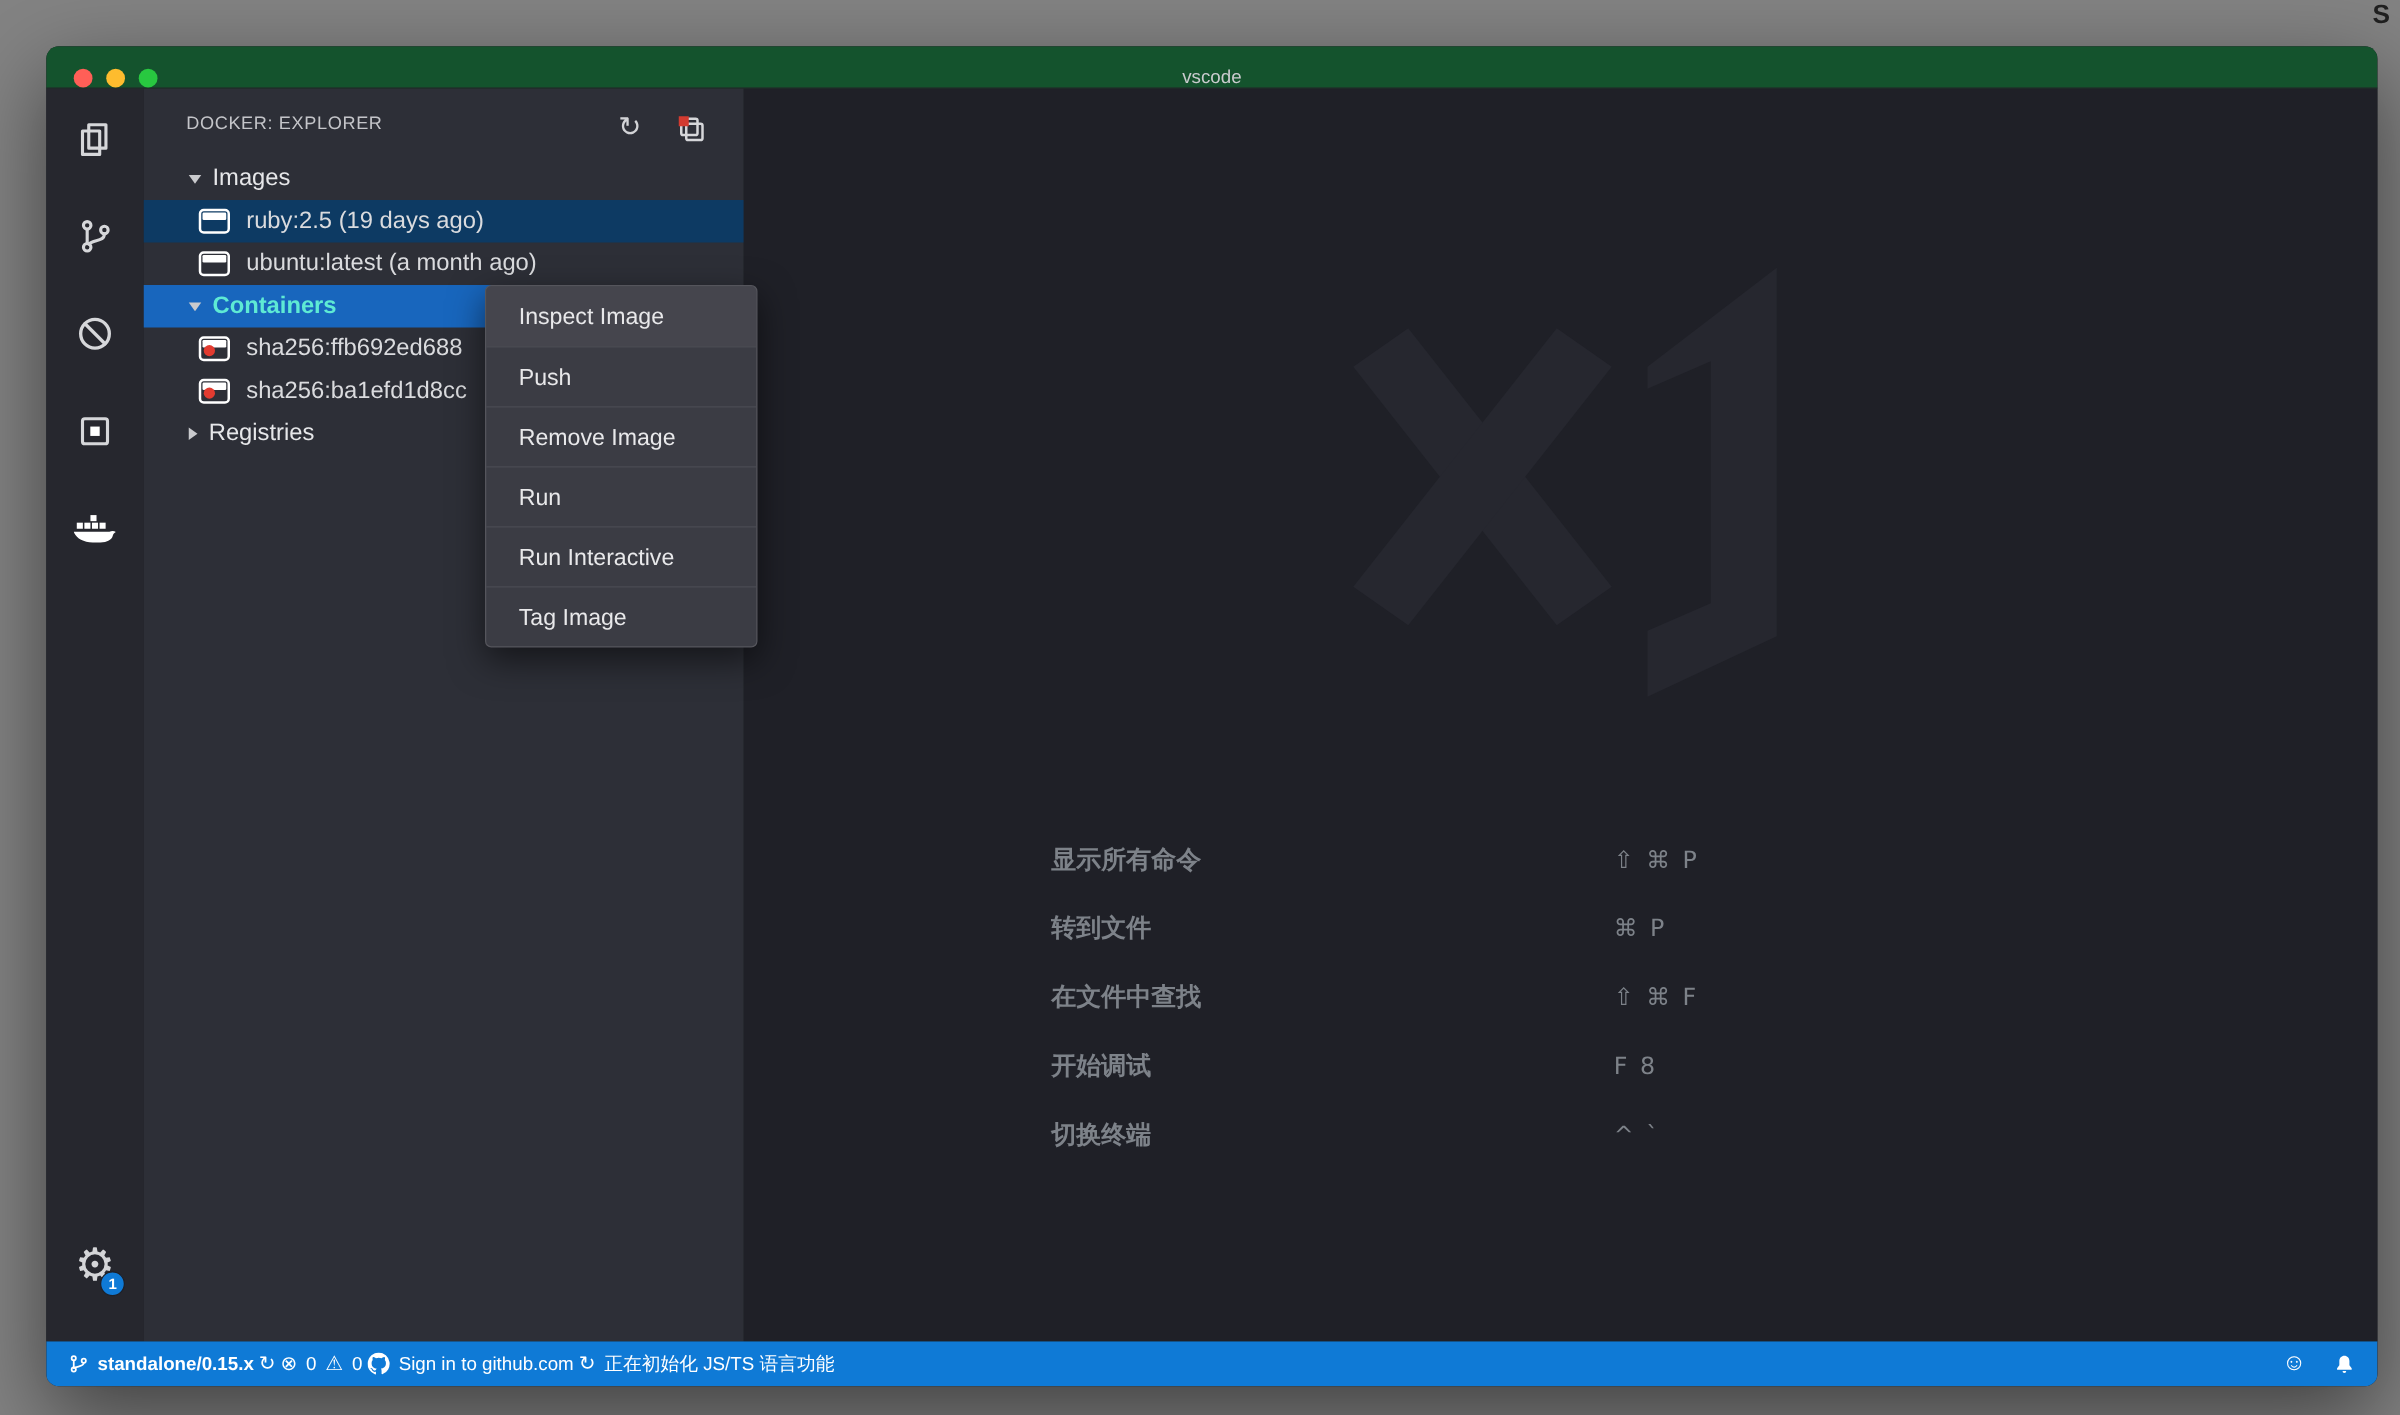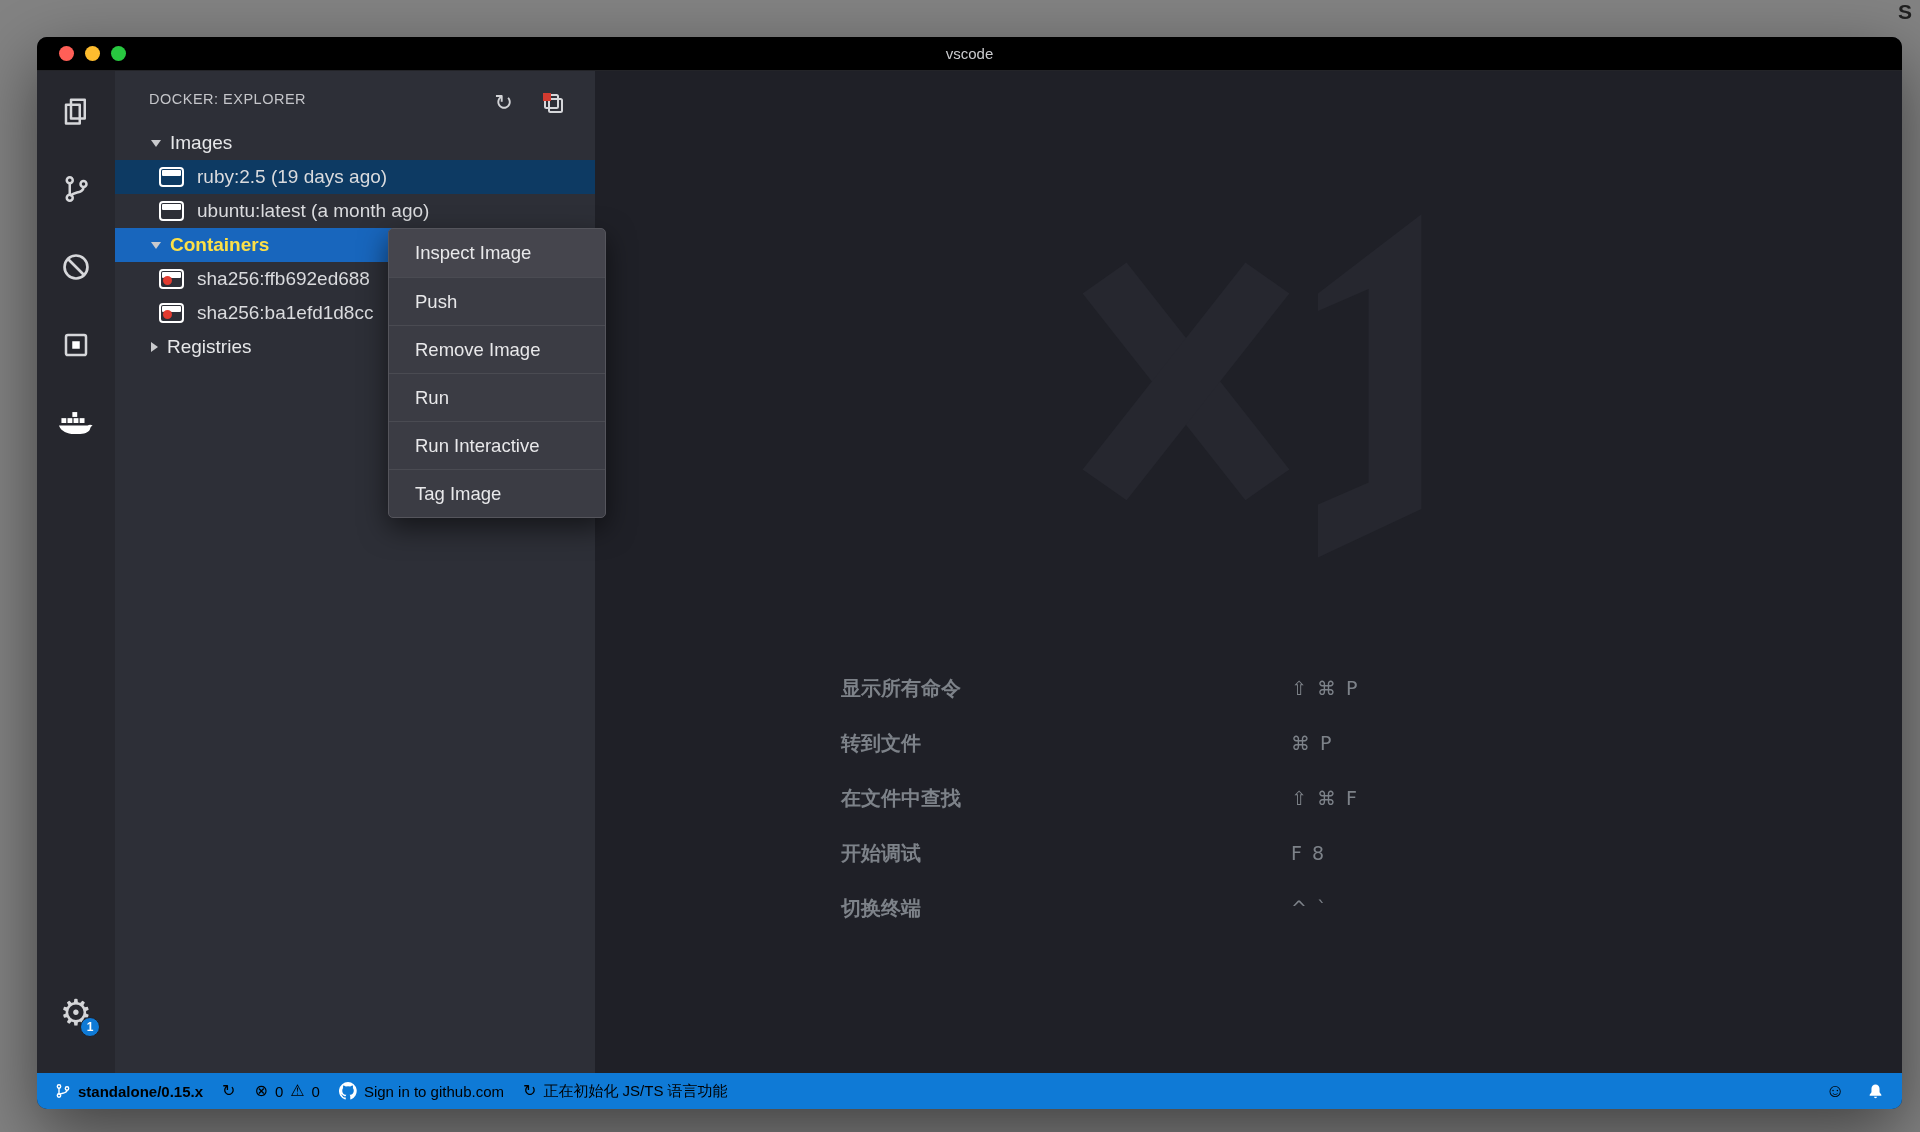--- a/index.html
+++ b/index.html
@@ -12,22 +12,22 @@
   .stray { position:absolute; top:0; right:8px; color:#202020; font-size:21px; font-weight:700; }
 
   .window {
     position:absolute; left:37px; top:37px; width:1865px; height:1072px;
     border-radius:10px; overflow:hidden; background:#1f2027;
     box-shadow:0 24px 70px rgba(0,0,0,.5);
     display:flex; flex-direction:column;
   }
 
   
-  .titlebar { flex:0 0 34px; background:#000000; border-bottom:1px solid #232428;
-    position:relative; display:flex; align-items:center; }
+  .titlebar { flex:0 0 34px; background:#14532d; border-bottom:1px solid #232428;
+    position:relative; display:flex; align-items:flex-end; }
   .lights { display:flex; gap:11px; padding-left:22px; z-index:2; }
   .light { width:15px; height:15px; border-radius:50%; }
   .light.red{ background:#ff5f57; } .light.yellow{ background:#febc2e; } .light.green{ background:#28c840; }
   .win-title { position:absolute; left:0; right:0; text-align:center; color:#cacbce; font-size:15px; }
 
   
   .main { flex:1; display:flex; min-height:0; position:relative; }
 
   
   .activitybar { width:78px; background:#26272e; display:flex; flex-direction:column;
@@ -45,21 +45,21 @@
   .sb-header { display:flex; align-items:flex-start; padding:20px 30px 0 34px; }
   .sb-title { font-size:14.5px; letter-spacing:.5px; color:#c4c5c9; font-weight:500; }
   .sb-actions { margin-left:auto; display:flex; gap:28px; align-items:center; }
   .refresh-glyph { font-size:22px; color:#d2d3d6; line-height:1; font-family:"DejaVu Sans",sans-serif; cursor:pointer; }
 
   .tree { position:absolute; top:55px; left:0; right:0; }
   .trow { height:34px; display:flex; align-items:center; font-size:19px; cursor:pointer; color:#dadbde; }
   .trow.section { padding-left:36px; gap:9px; color:#e6e7e9; }
   .trow.child { padding-left:44px; gap:13px; }
   .trow.sel-inactive { background:#0d3a63; }
-  .trow.sel-active { background:#1866bd; color:#fde047; font-weight:700; }
+  .trow.sel-active { background:#1866bd; color:#5eead4; font-weight:700; }
 
   .tw-down { width:0; height:0; border-left:5px solid transparent; border-right:5px solid transparent;
     border-top:7px solid #c9cacd; flex:none; }
   .tw-right { width:0; height:0; border-top:5px solid transparent; border-bottom:5px solid transparent;
     border-left:7px solid #c9cacd; flex:none; }
 
   .img-icon { width:25px; height:20px; border:2px solid #ffffff; border-radius:4px;
     position:relative; flex:none; }
   .img-icon .band { position:absolute; left:1px; right:1px; top:1px; height:6px; background:#fff; border-radius:1px; }
   .img-icon .dot { position:absolute; left:2px; bottom:2px; width:9px; height:9px;
@@ -78,22 +78,22 @@
   .watermark { position:absolute; left:448px; top:108px; width:440px; height:440px; }
   .watermark polygon { fill:#26272f; }
 
   .shortcuts { position:absolute; left:246px; top:590px;
     display:grid; grid-template-columns:420px auto; column-gap:30px; }
   .sc-label { text-align:left; font-size:20px; color:#7d8289; height:55px; line-height:55px; font-weight:600; }
   .sc-keys  { text-align:left;  font-size:19px; color:#7d8289; height:55px; line-height:55px;
     font-family:"DejaVu Sans",sans-serif; letter-spacing:2px; }
 
   
-  .statusbar { flex:0 0 36px; background:#0f7ad6; color:#000000; display:flex; align-items:center;
-    padding:0 18px; gap:19px; font-size:15px; }
+  .statusbar { flex:0 0 36px; background:#0f7ad6; color:#ffffff; display:flex; align-items:center;
+    padding:0 18px; gap:4px; font-size:15px; }
   .sb-item { display:flex; align-items:center; gap:7px; cursor:pointer; white-space:nowrap; }
   .sb-item .glyph { font-family:"DejaVu Sans",sans-serif; font-size:16px; line-height:1; }
   .branch-name { font-weight:700; }
   .sb-right { margin-left:auto; display:flex; gap:22px; align-items:center; }
 
   svg .st { stroke:#d6d7da; stroke-width:2; fill:none; stroke-linecap:round; stroke-linejoin:round; }
   svg .fw { fill:#ffffff; }
 </style>
 </head>
 <body>

